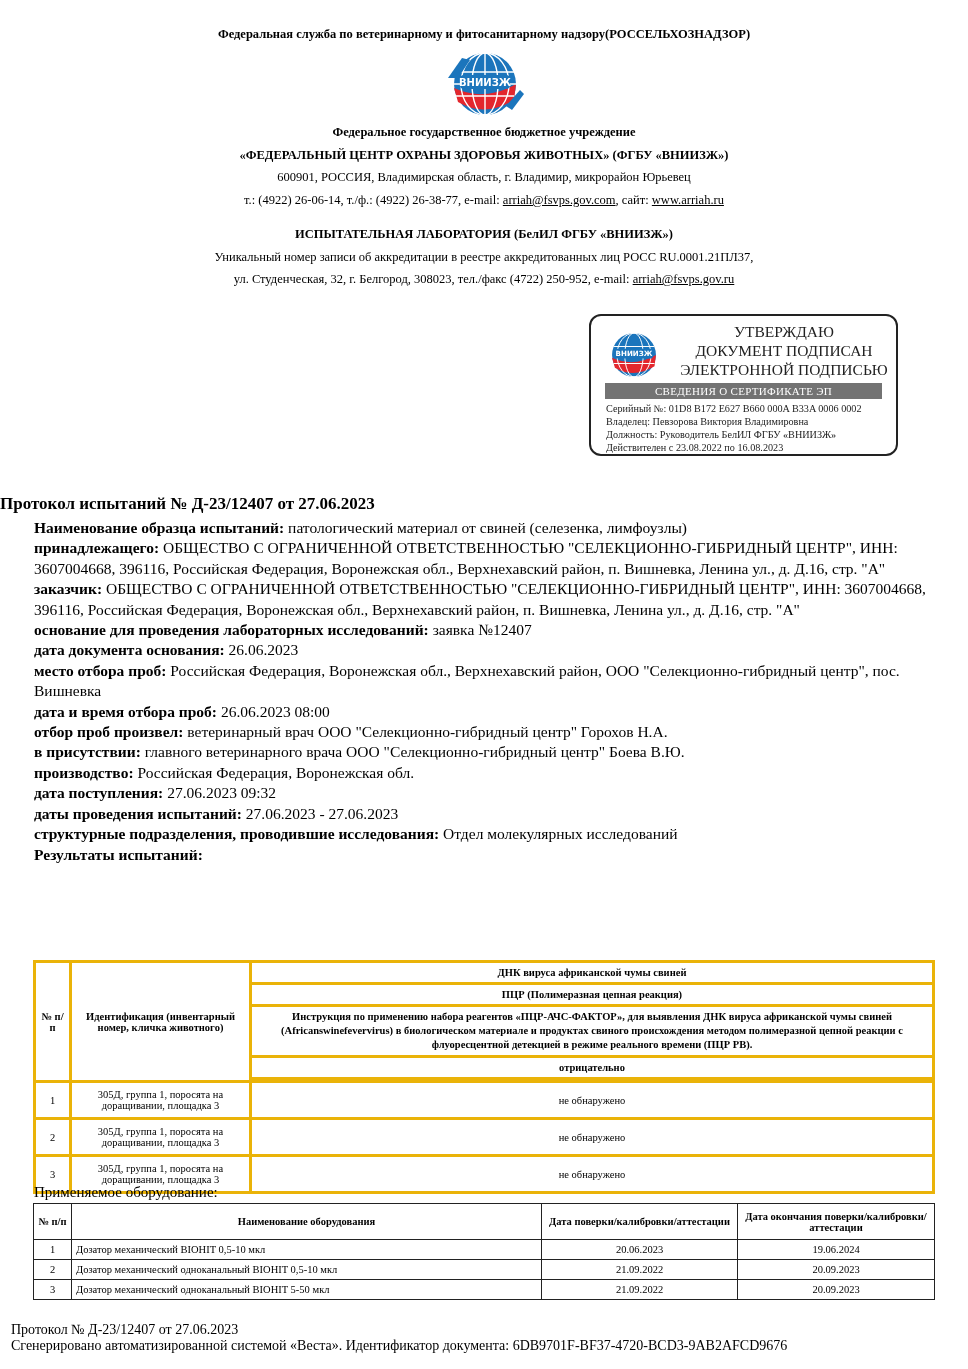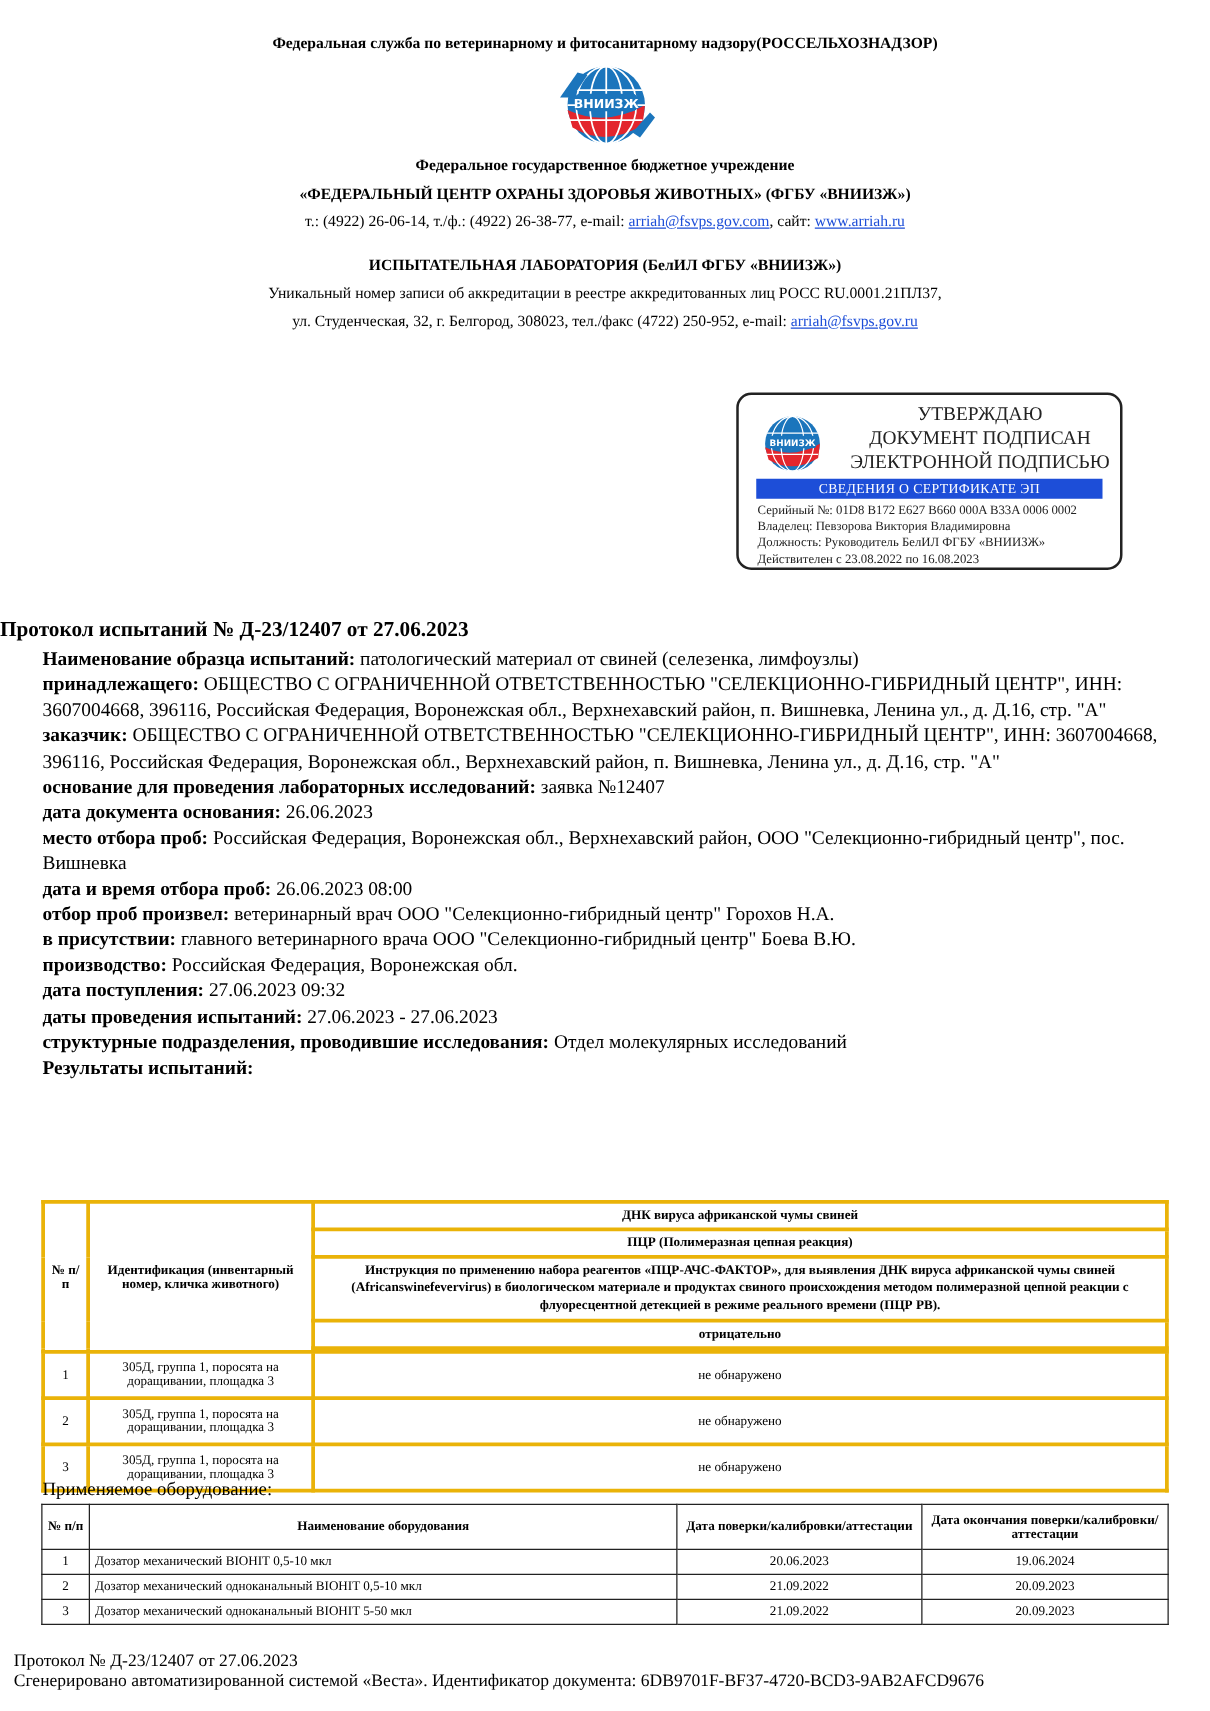--- a/index.html
+++ b/index.html
@@ -6,30 +6,30 @@
   body {
     width: 968px; height: 1369px; position: relative; overflow: hidden;
     font-family: "Liberation Serif", "DejaVu Serif", serif; color: #000;
   }
   .page { position: absolute; left: 0; top: 0; width: 968px; height: 1133px; }
 
   .hdr-top { position: absolute; left: 0; width: 968px; top: 27px; font-size: 12.5px; font-weight: bold; text-align: center; }
   .logo { position: absolute; left: 444px; top: 44px; width: 82px; height: 80px; }
   .hdr-lines { position: absolute; left: 0; width: 968px; top: 121px; text-align: center; font-size: 12.5px; line-height: 22.5px; }
   .hdr-lines .b { font-weight: bold; }
-  .hdr-lines a { color: #1d4ed8; text-decoration: underline; text-align: center; }
+  .hdr-lines a { color: #000000; text-decoration: underline; text-align: center; }
   .gap { height: 12px; }
 
   .stamp {
     position: absolute; left: 589px; top: 314px; width: 309px; height: 142px;
     border: 2px solid #222; border-radius: 12px; box-sizing: border-box; background: #fff;
   }
   .stamp-logo { position: absolute; left: 14px; top: 10px; width: 58px; height: 58px; }
   .stamp-title { position: absolute; left: 88px; width: 210px; top: 6px; text-align: center; font-size: 15.5px; line-height: 19px; color: #222; }
-  .stamp-bar { position: absolute; left: 14px; right: 14px; top: 67px; height: 16px; background: #1d4ed8; color: #fff; font-size: 11px; text-align: center; line-height: 16px; letter-spacing: 0.3px; }
+  .stamp-bar { position: absolute; left: 14px; right: 14px; top: 67px; height: 16px; background: #737373; color: #fff; font-size: 11px; text-align: center; line-height: 16px; letter-spacing: 0.3px; }
   .stamp-info { position: absolute; left: 15px; top: 86px; font-size: 10.2px; line-height: 13px; color: #222; white-space: nowrap; }
 
   .title { position: absolute; left: 0; width: 968px; top: 494px; text-align: left; font-size: 17px; font-weight: bold; }
 
   .fields { position: absolute; left: 34px; top: 518px; width: 900px; font-size: 15.5px; line-height: 20.4px; }
   .fields .f b { font-weight: bold; }
 
   table { border-collapse: collapse; }
   .res { position: absolute; left: 33px; top: 960px; width: 902px; font-size: 10.5px; }
   .res td, .res th { border: 3px solid #eab308; padding: 1px 4px; text-align: center; vertical-align: middle; }
@@ -66,20 +66,21 @@
     </g>
     <path d="M4 34 L18 14 L26 16 L14 34 Z" fill="#1b75bc"></path>
     <path d="M62 62 L76 46 L80 50 L68 66 Z" fill="#1b75bc"></path>
     <rect x="16" y="31" width="50" height="14" rx="4" fill="#1b75bc"></rect>
     <text x="41" y="42" text-anchor="middle" font-family="DejaVu Sans, sans-serif" font-size="10" font-weight="bold" fill="#fff">ВНИИЗЖ</text>
   </svg>
 
   <div class="hdr-lines">
     <div class="b">Федеральное государственное бюджетное учреждение</div>
     <div class="b">«ФЕДЕРАЛЬНЫЙ ЦЕНТР ОХРАНЫ ЗДОРОВЬЯ ЖИВОТНЫХ» (ФГБУ «ВНИИЗЖ»)</div>
+    <div>600901, РОССИЯ, Владимирская область, г. Владимир, микрорайон Юрьевец</div>
     <div><span>т.: (4922) 26-06-14, т./ф.: (4922) 26-38-77, e-mail: </span><a href="#">arriah@fsvps.gov.com</a><span>, сайт: </span><a href="#">www.arriah.ru</a></div>
     <div class="gap"></div>
     <div class="b">ИСПЫТАТЕЛЬНАЯ ЛАБОРАТОРИЯ (БелИЛ ФГБУ «ВНИИЗЖ»)</div>
     <div>Уникальный номер записи об аккредитации в реестре аккредитованных лиц РОСС RU.0001.21ПЛ37,</div>
     <div><span>ул. Студенческая, 32, г. Белгород, 308023, тел./факс (4722) 250-952, e-mail: </span><a href="#">arriah@fsvps.gov.ru</a></div>
   </div>
 
   <div class="stamp">
     <svg class="stamp-logo" viewBox="0 0 82 80">
       <circle cx="41" cy="40" r="31" fill="#1b75bc"></circle>

